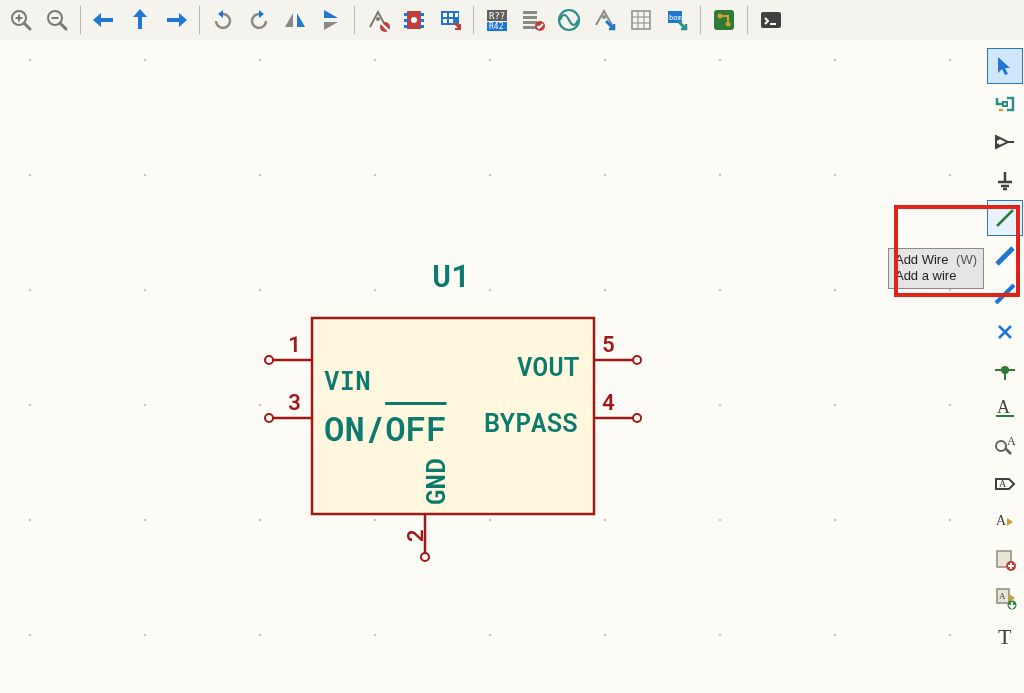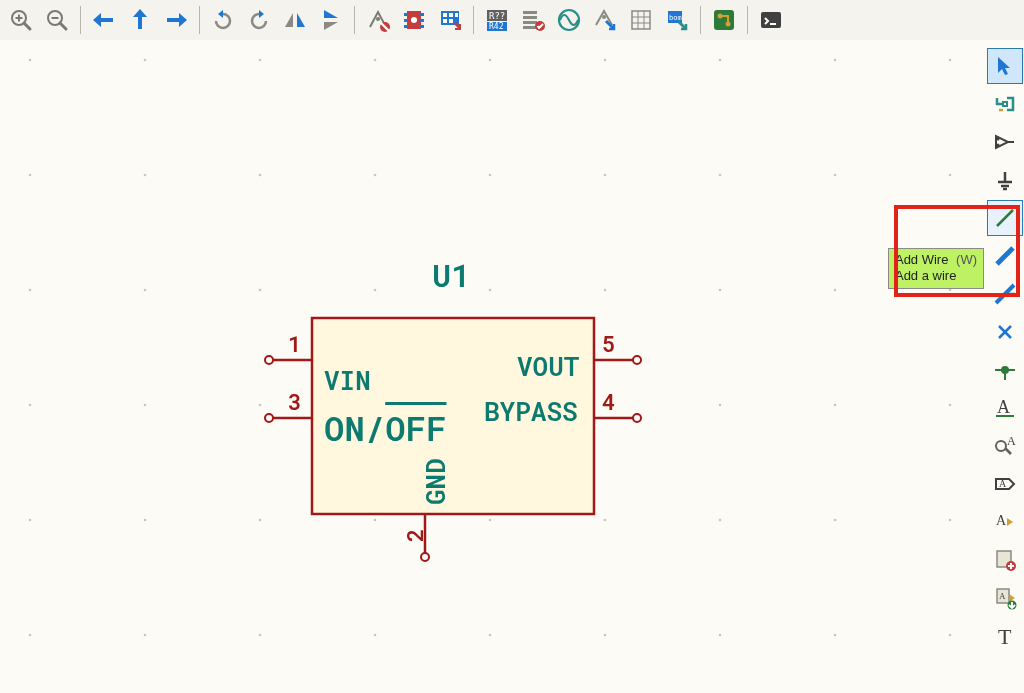--- a/index.html
+++ b/index.html
@@ -66,21 +66,21 @@
   .rt-btn.hover {
     background: #e7f2fc;
     border: 1px solid #2a7ab0;
   }
 
   
   .tooltip {
     position: absolute;
     top: 248px;
     right: 40px;
-    background: #bef264;
+    background: #e5e5e5;
     border: 1px solid #8a8a8a;
     padding: 3px 6px;
     font-size: 13px;
     line-height: 1.25em;
     white-space: nowrap;
     color: #222;
     z-index: 20;
   }
   .tooltip .title { display: inline; }
   .tooltip .shortcut { color: #555; margin-left: 4px;}
@@ -466,18 +466,18 @@
 
   <div class="pin-num" style="position:absolute; left:288px; top:347px;">3</div>
   <div class="sch-font" style="position:absolute; left:324px; top:365px; font-size:34px;">
        <span>ON/</span><span class="overline">OFF</span>
   </div>
 
   <div class="pin-num" style="position:absolute; left:602px; top:289px;">5</div>
   <div class="sch-font" style="position:absolute; left:517px; top:309px; font-size:26px;">VOUT</div>
 
   <div class="pin-num" style="position:absolute; left:602px; top:347px;">4</div>
-  <div class="sch-font" style="position:absolute; left:484px; top:354px; font-size:26px;">BYPASS</div>
+  <div class="sch-font" style="position:absolute; left:484px; top:365px; font-size:26px;">BYPASS</div>
 
   <div class="pin-num" style="position:absolute; left:400px; top:502px; transform:rotate(-90deg); transform-origin:left top;">2</div>
   <div class="sch-font gnd-label" style="position:absolute; left:418px; top:465px; font-size:26px;">GND</div>
 
 </div>
 
 </body></html>

